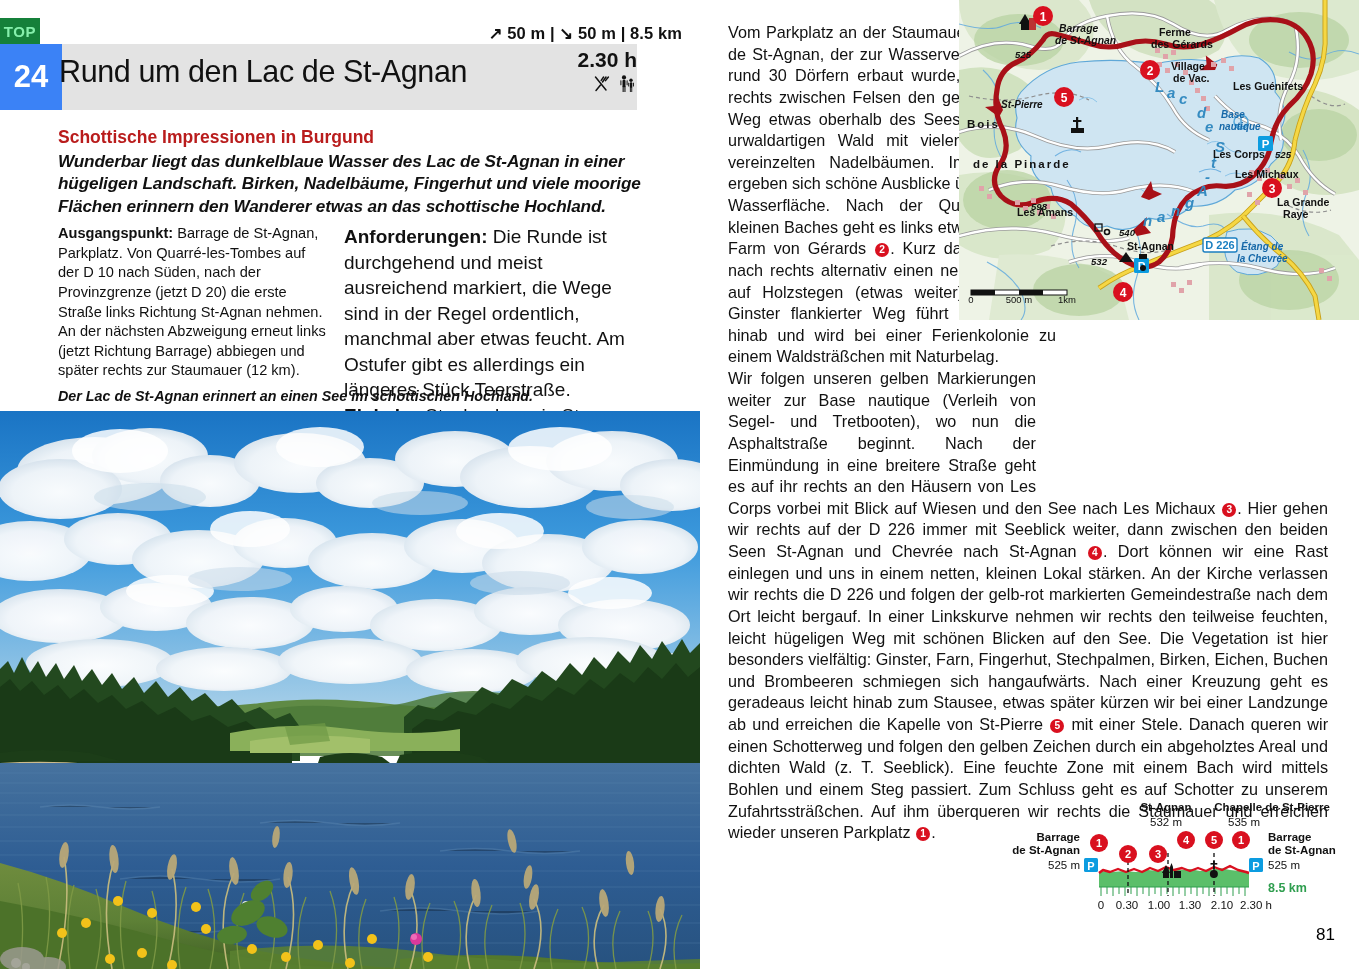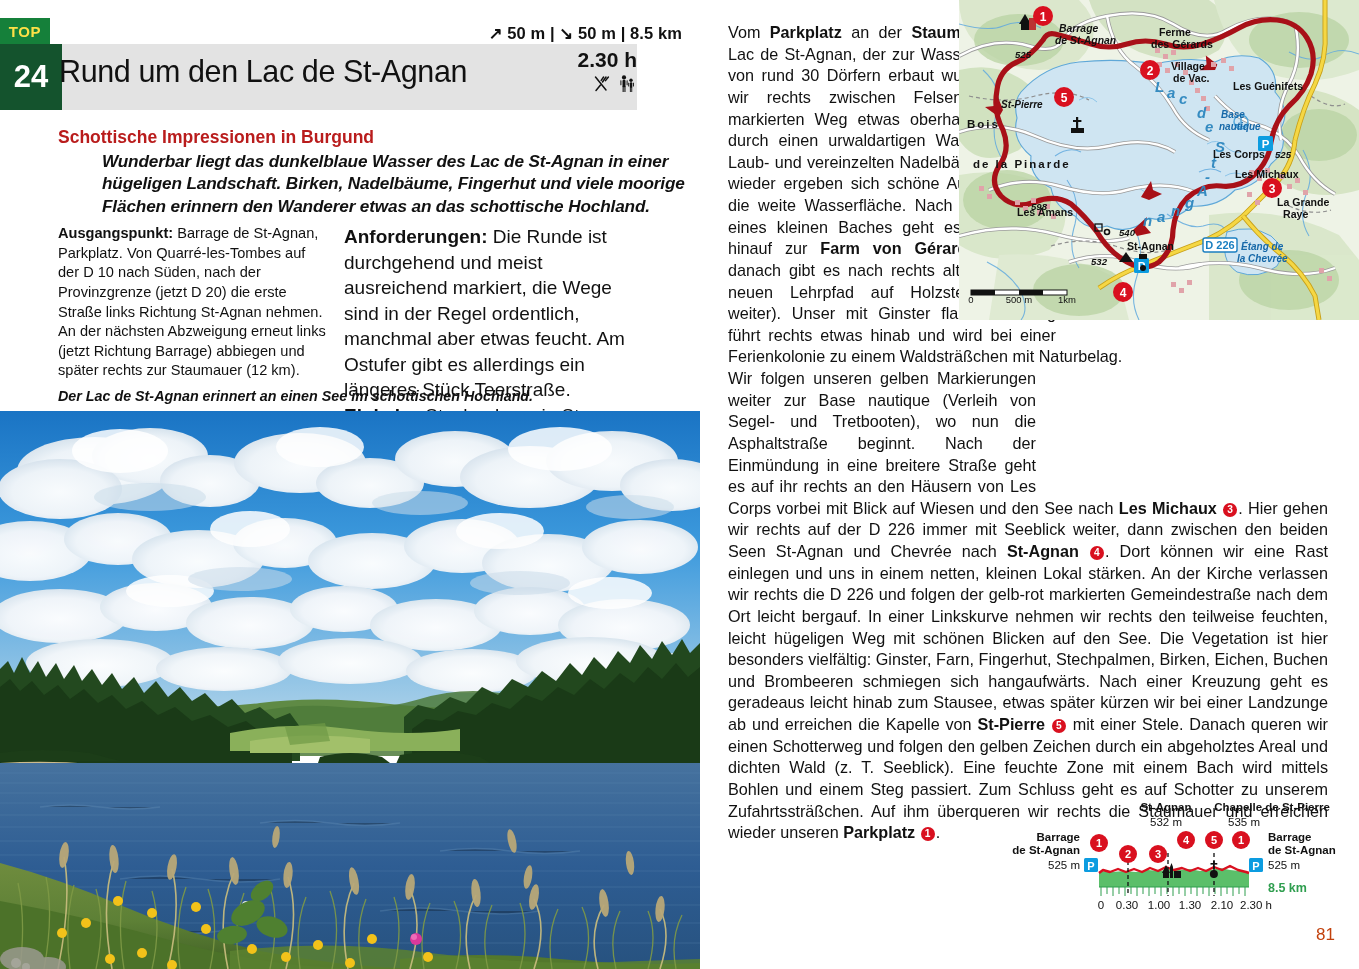--- a/index.html
+++ b/index.html
@@ -18,26 +18,26 @@
 
   
   .hdr-stats {
     position:absolute; right:18px; top:24px;
     font-size:16.5px; font-weight:600; letter-spacing:.1px; color:#111;
     white-space:nowrap;
     text-align:right;
   }
   .badge-col { position:absolute; left:0; top:18px; width:62px; }
   .badge-top {
-    width:50px; height:26px; background:#15803a; color:#fde047;
+    width:40px; height:26px; background:#15803a; color:#86efac;
     font-size:15px; font-weight:700; letter-spacing:.6px;
     display:flex; align-items:center; justify-content:center;
   }
   .badge-num {
-    width:62px; height:66px; background:#14532d; color:#fff;
+    width:62px; height:66px; background:#3b82f6; color:#fff;
     font-size:31px; font-weight:700;
     display:flex; align-items:center; justify-content:center;
   }
   .title-bar {
     position:absolute; left:62px; top:44px; width:575px; height:66px;
     background:#e3e3e3;
   }
   .title-text {
     position:absolute; left:59px; top:55px; width:470px;
     font-size:30.5px; font-weight:400; letter-spacing:-.4px; color:#111;
@@ -51,21 +51,21 @@
   .icon-row { margin-top:3px; display:flex; justify-content:flex-end; gap:5px; align-items:center; }
 
   
   .sec-head {
     position:absolute; left:58px; top:127px; width:590px;
     font-size:17.5px; font-weight:700; color:#b91c1c;
   }
   .sec-italic {
     position:absolute; left:58px; top:150px; width:588px;
     font-size:17.2px; font-style:italic; font-weight:600; color:#111;
-    line-height:1.30; letter-spacing:-.15px;margin-left:44px;
+    line-height:1.30; letter-spacing:-.15px;
   }
 
   
   .info-l {
     position:absolute; left:58px; top:224px; width:272px;
     font-size:14.6px; line-height:1.345; color:#111;
   }
   .info-r {
     position:absolute; left:344px; top:224px; width:290px;
     font-size:19px; line-height:1.345; color:#111;
@@ -91,21 +91,21 @@
     overflow:hidden;
   }
   .map svg { display:block; }
 
   .body-text {
     position:absolute; left:28px; top:22px; width:600px;
     font-size:16.2px; line-height:1.335; color:#111;
     text-align:justify;
   }
   .body-text p { margin:0; }
-  .body-text b { font-weight:700; }
+  .body-text b { font-weight:400; }
 
   
   .map-spacer {
     float:right; width:272px; height:318px; shape-outside:none;
   }
   .prof-spacer {
     float:right; width:292px; height:128px;
   }
 
   
@@ -117,21 +117,21 @@
   }
 
   
   .profile {
     position:absolute; left:300px; top:795px; width:345px; height:122px;
   }
   .profile svg { display:block; }
 
   .page-no {
     position:absolute; right:24px; bottom:24px;
-    font-size:17px; color:#c2410c;
+    font-size:17px; color:#000000;
   }
 </style>
 </head>
 <body>
 
 <div class="left-page">
 
   <div class="hdr-stats">↗ 50 m | ↘ 50 m | 8.5 km</div>
 
   <div class="badge-col">

